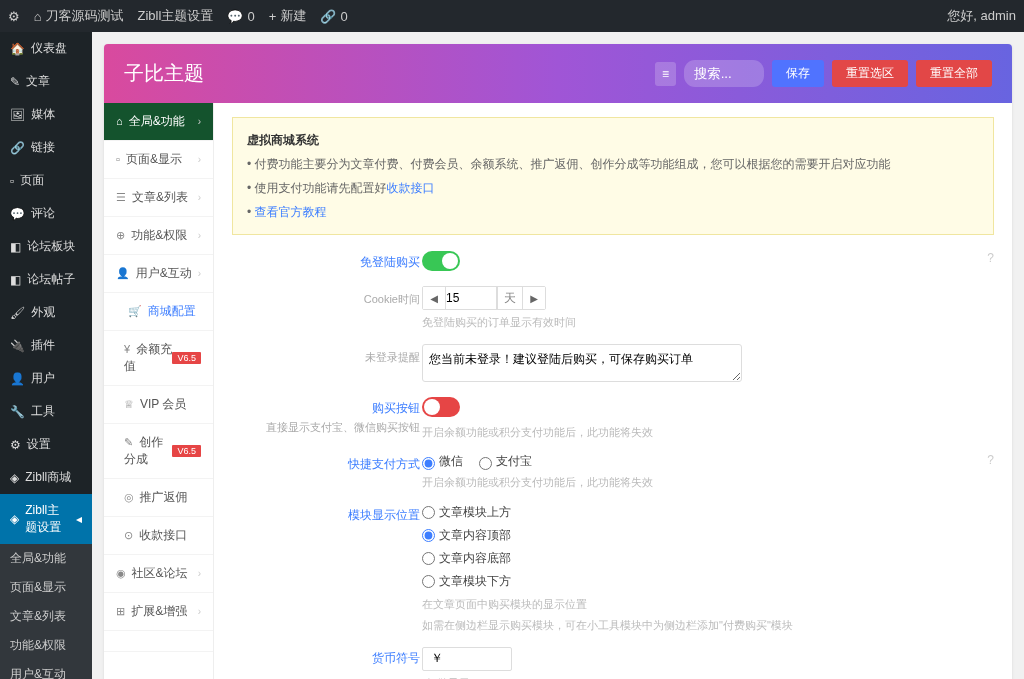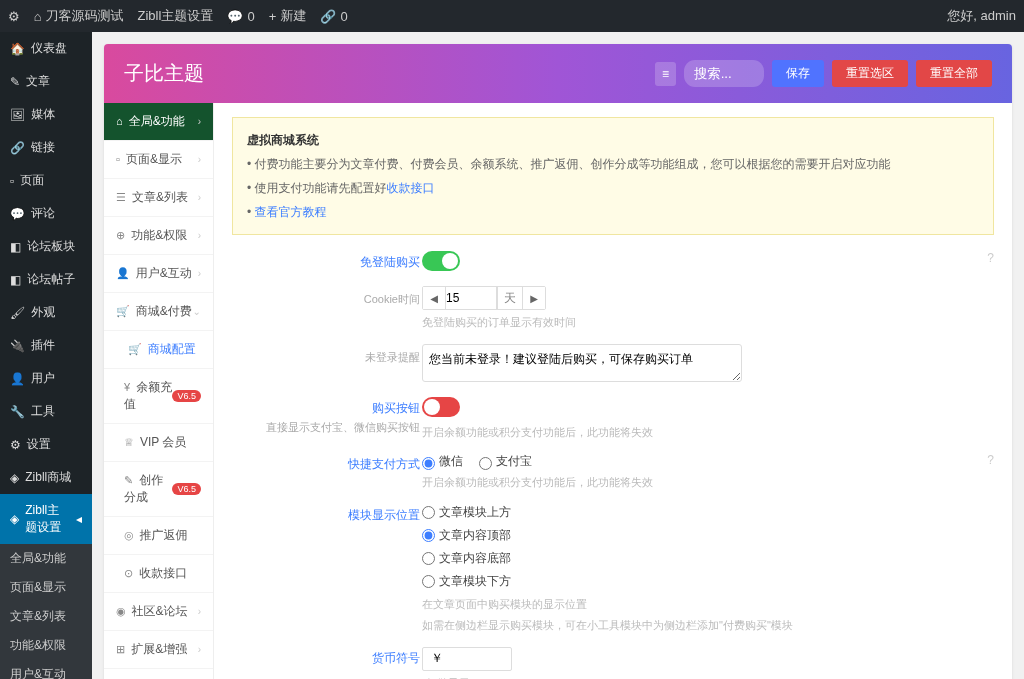--- a/index.html
+++ b/index.html
@@ -23,21 +23,21 @@
 .btn-save{background:#5073ff}
 .btn-reset1{background:#e24747}
 .btn-reset2{background:#e24747}
 .panel-body{background:#fff;display:flex}
 .sidemenu{width:110px;border-right:1px solid #eee;font-size:12px}
 .side-item{padding:10px 12px;border-bottom:1px solid #f3f3f3;display:flex;align-items:center;justify-content:space-between;cursor:pointer;color:#555}
 .side-item.active{background:#14532d;color:#fff}
 .side-item .ico{margin-right:6px;font-size:11px;color:#888}
 .side-item.active .ico{color:#fff}
 .side-item.blue{color:#3d7eff;padding-left:24px}
-.side-item .badge{background:#e64545;color:#fff;font-size:9px;padding:1px 5px;border-radius:6px}
+.side-item .badge{background:#e64545;color:#fff;font-size:9px;padding:1px 5px;border-radius:1px}
 .side-item .chev{color:#ccc;font-size:10px}
 .content{flex:1;padding:14px 18px}
 .alert{background:#fffce6;border:1px solid #f0e6a0;padding:10px 14px;margin-bottom:16px;font-size:12px;color:#666;line-height:2}
 .alert b{color:#333}
 .alert a{color:#3d7eff;text-decoration:none}
 .form-row{display:flex;align-items:flex-start;margin-bottom:12px;position:relative}
 .form-label{width:190px;text-align:right;padding-right:2px;font-size:12px;padding-top:3px}
 .form-label .main-lbl{color:#3d7eff;font-weight:500}
 .form-label .sub-lbl{color:#aaa;font-size:11px;display:block;margin-top:3px}
 .form-val{flex:1}
@@ -127,24 +127,20 @@
             <span class="chev">›</span>
           </div>
         <div class="side-item">
             <span><span class="ico">⊕</span><span>功能&amp;权限</span></span>
             <span class="chev">›</span>
           </div>
         <div class="side-item">
             <span><span class="ico">👤</span><span>用户&amp;互动</span></span>
             <span class="chev">›</span>
           </div>
-        <div class="side-item">
-            <span><span class="ico">🛒</span><span>商城&amp;付费</span></span>
-            <span class="chev">⌄</span>
-          </div>
         <div class="side-item blue">
             <span><span class="ico">🛒</span><span>商城配置</span></span>
           </div>
         <div class="side-item" style="padding-left:20px">
             <span><span class="ico">¥</span><span>余额充值</span></span>
             <span class="badge">V6.5</span>
           </div>
         <div class="side-item" style="padding-left:20px">
             <span><span class="ico">♕</span><span>VIP 会员</span></span>
           </div>

